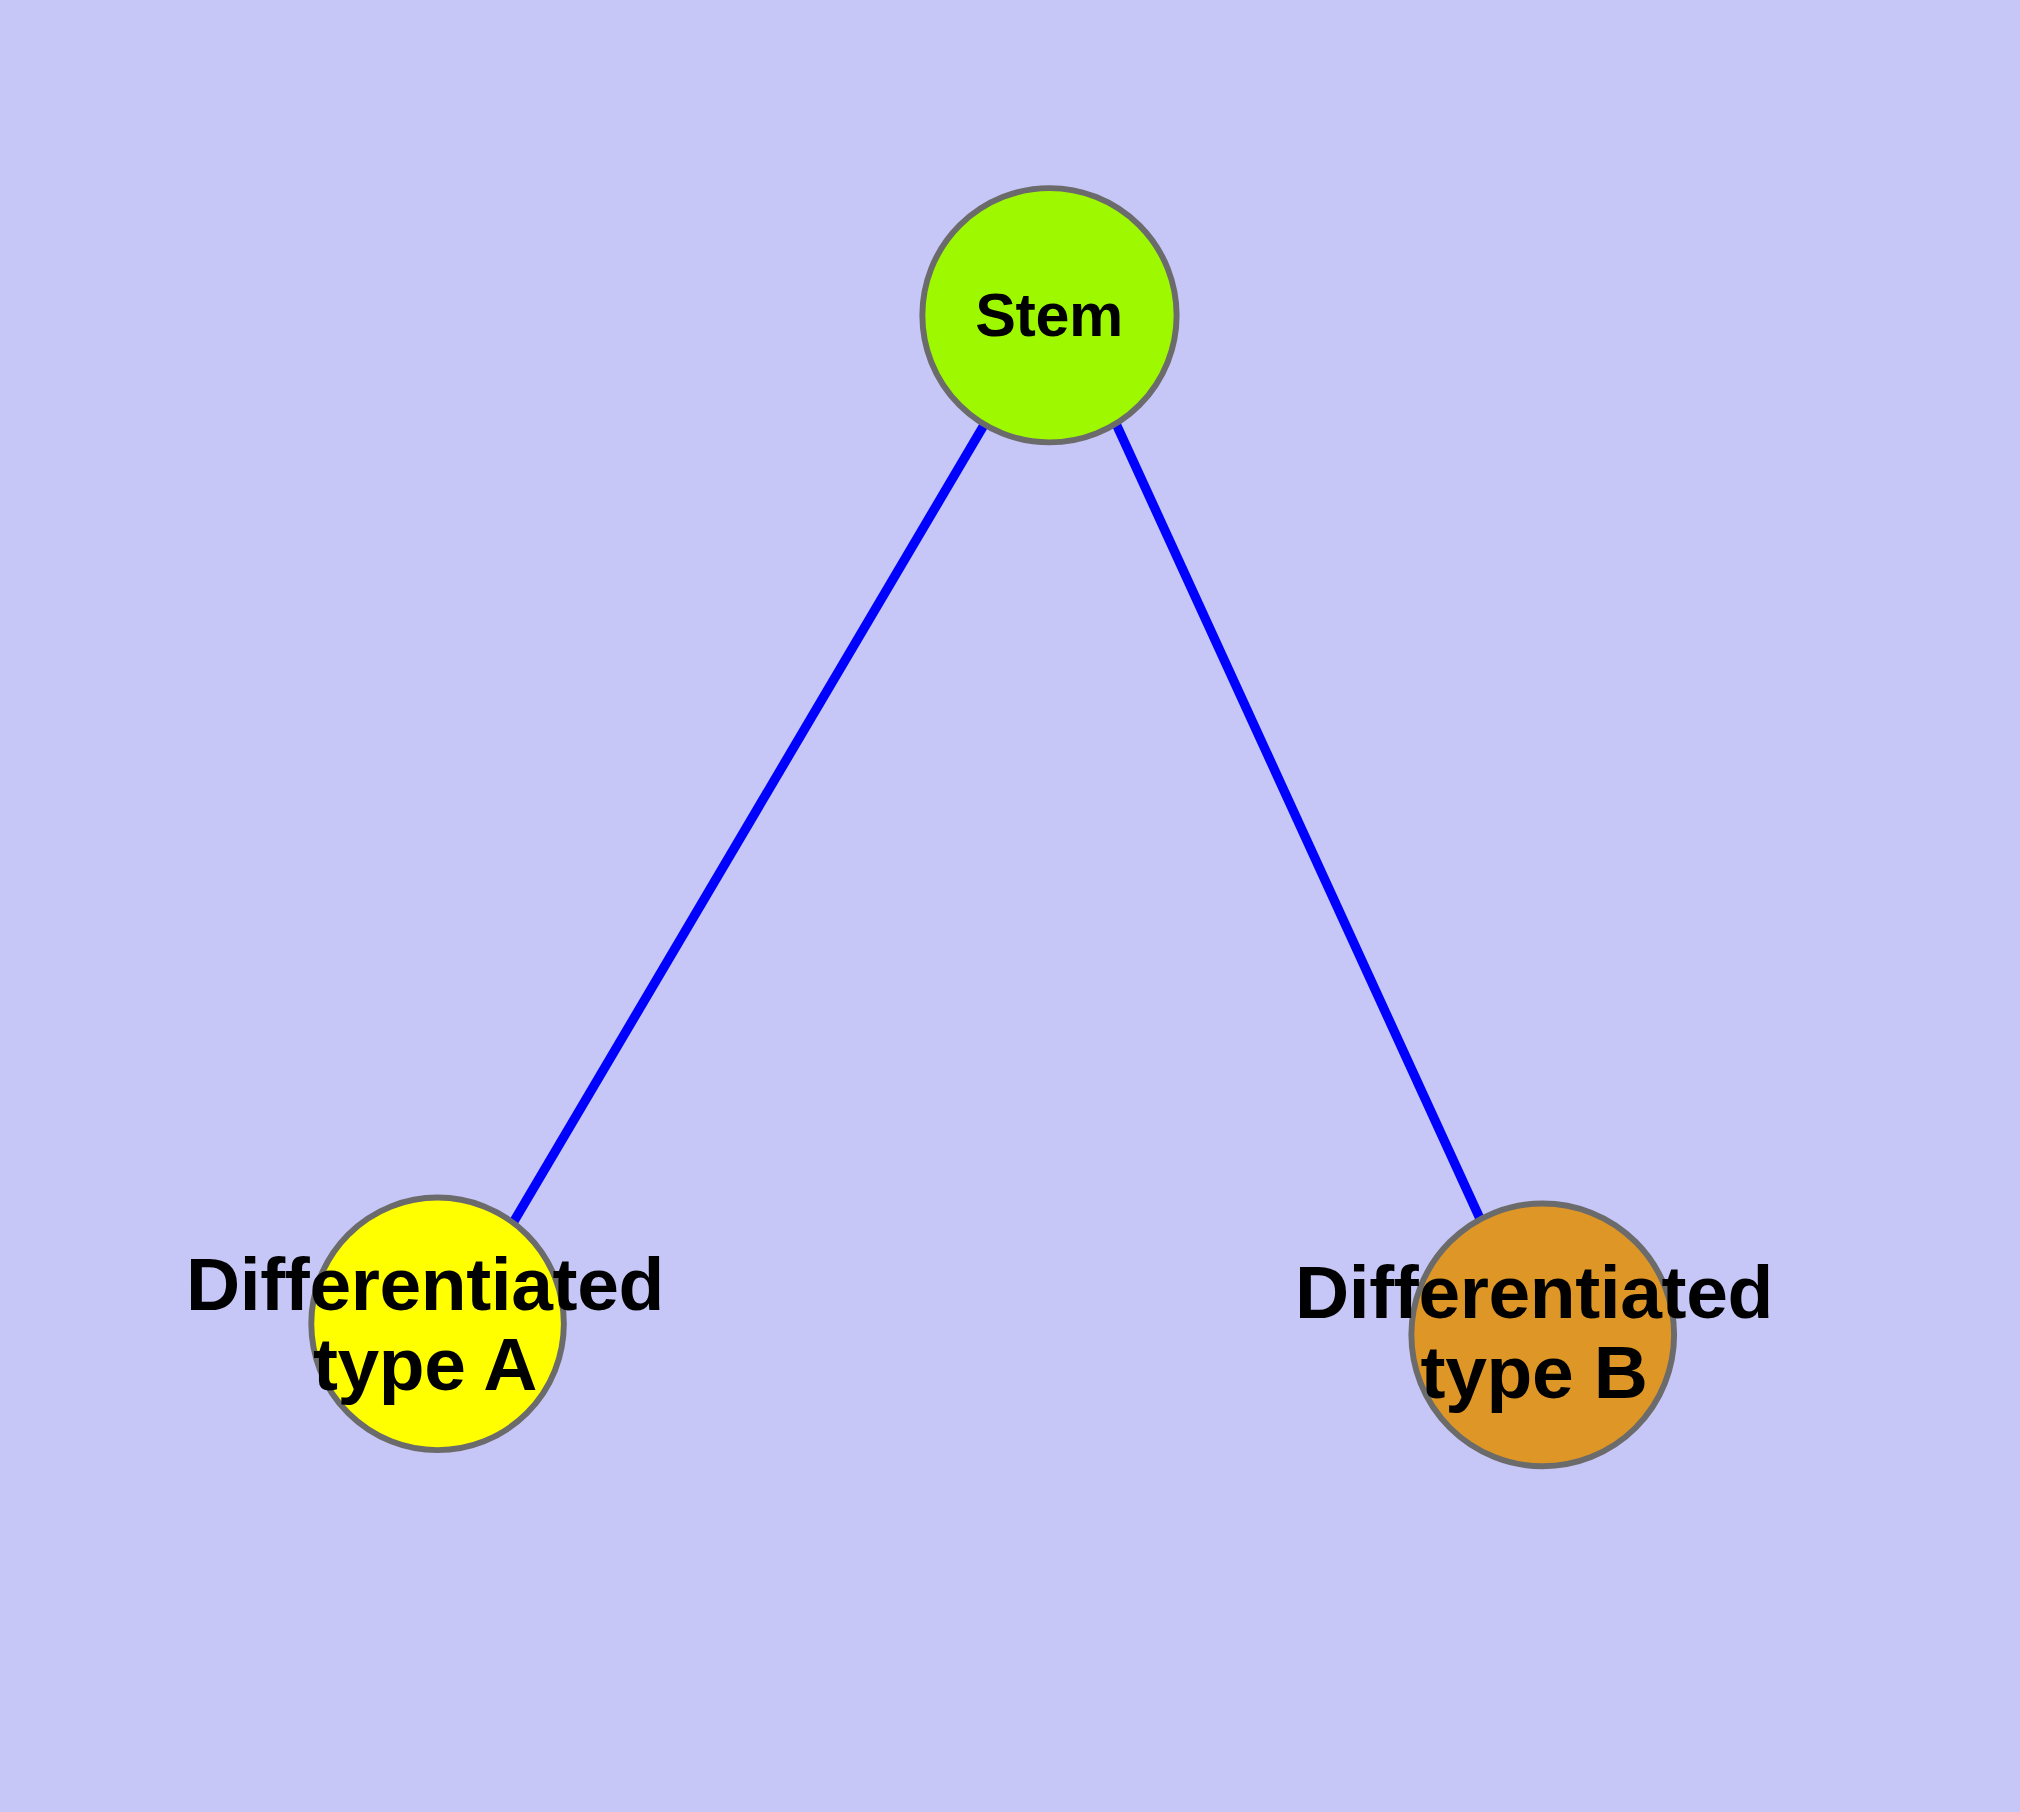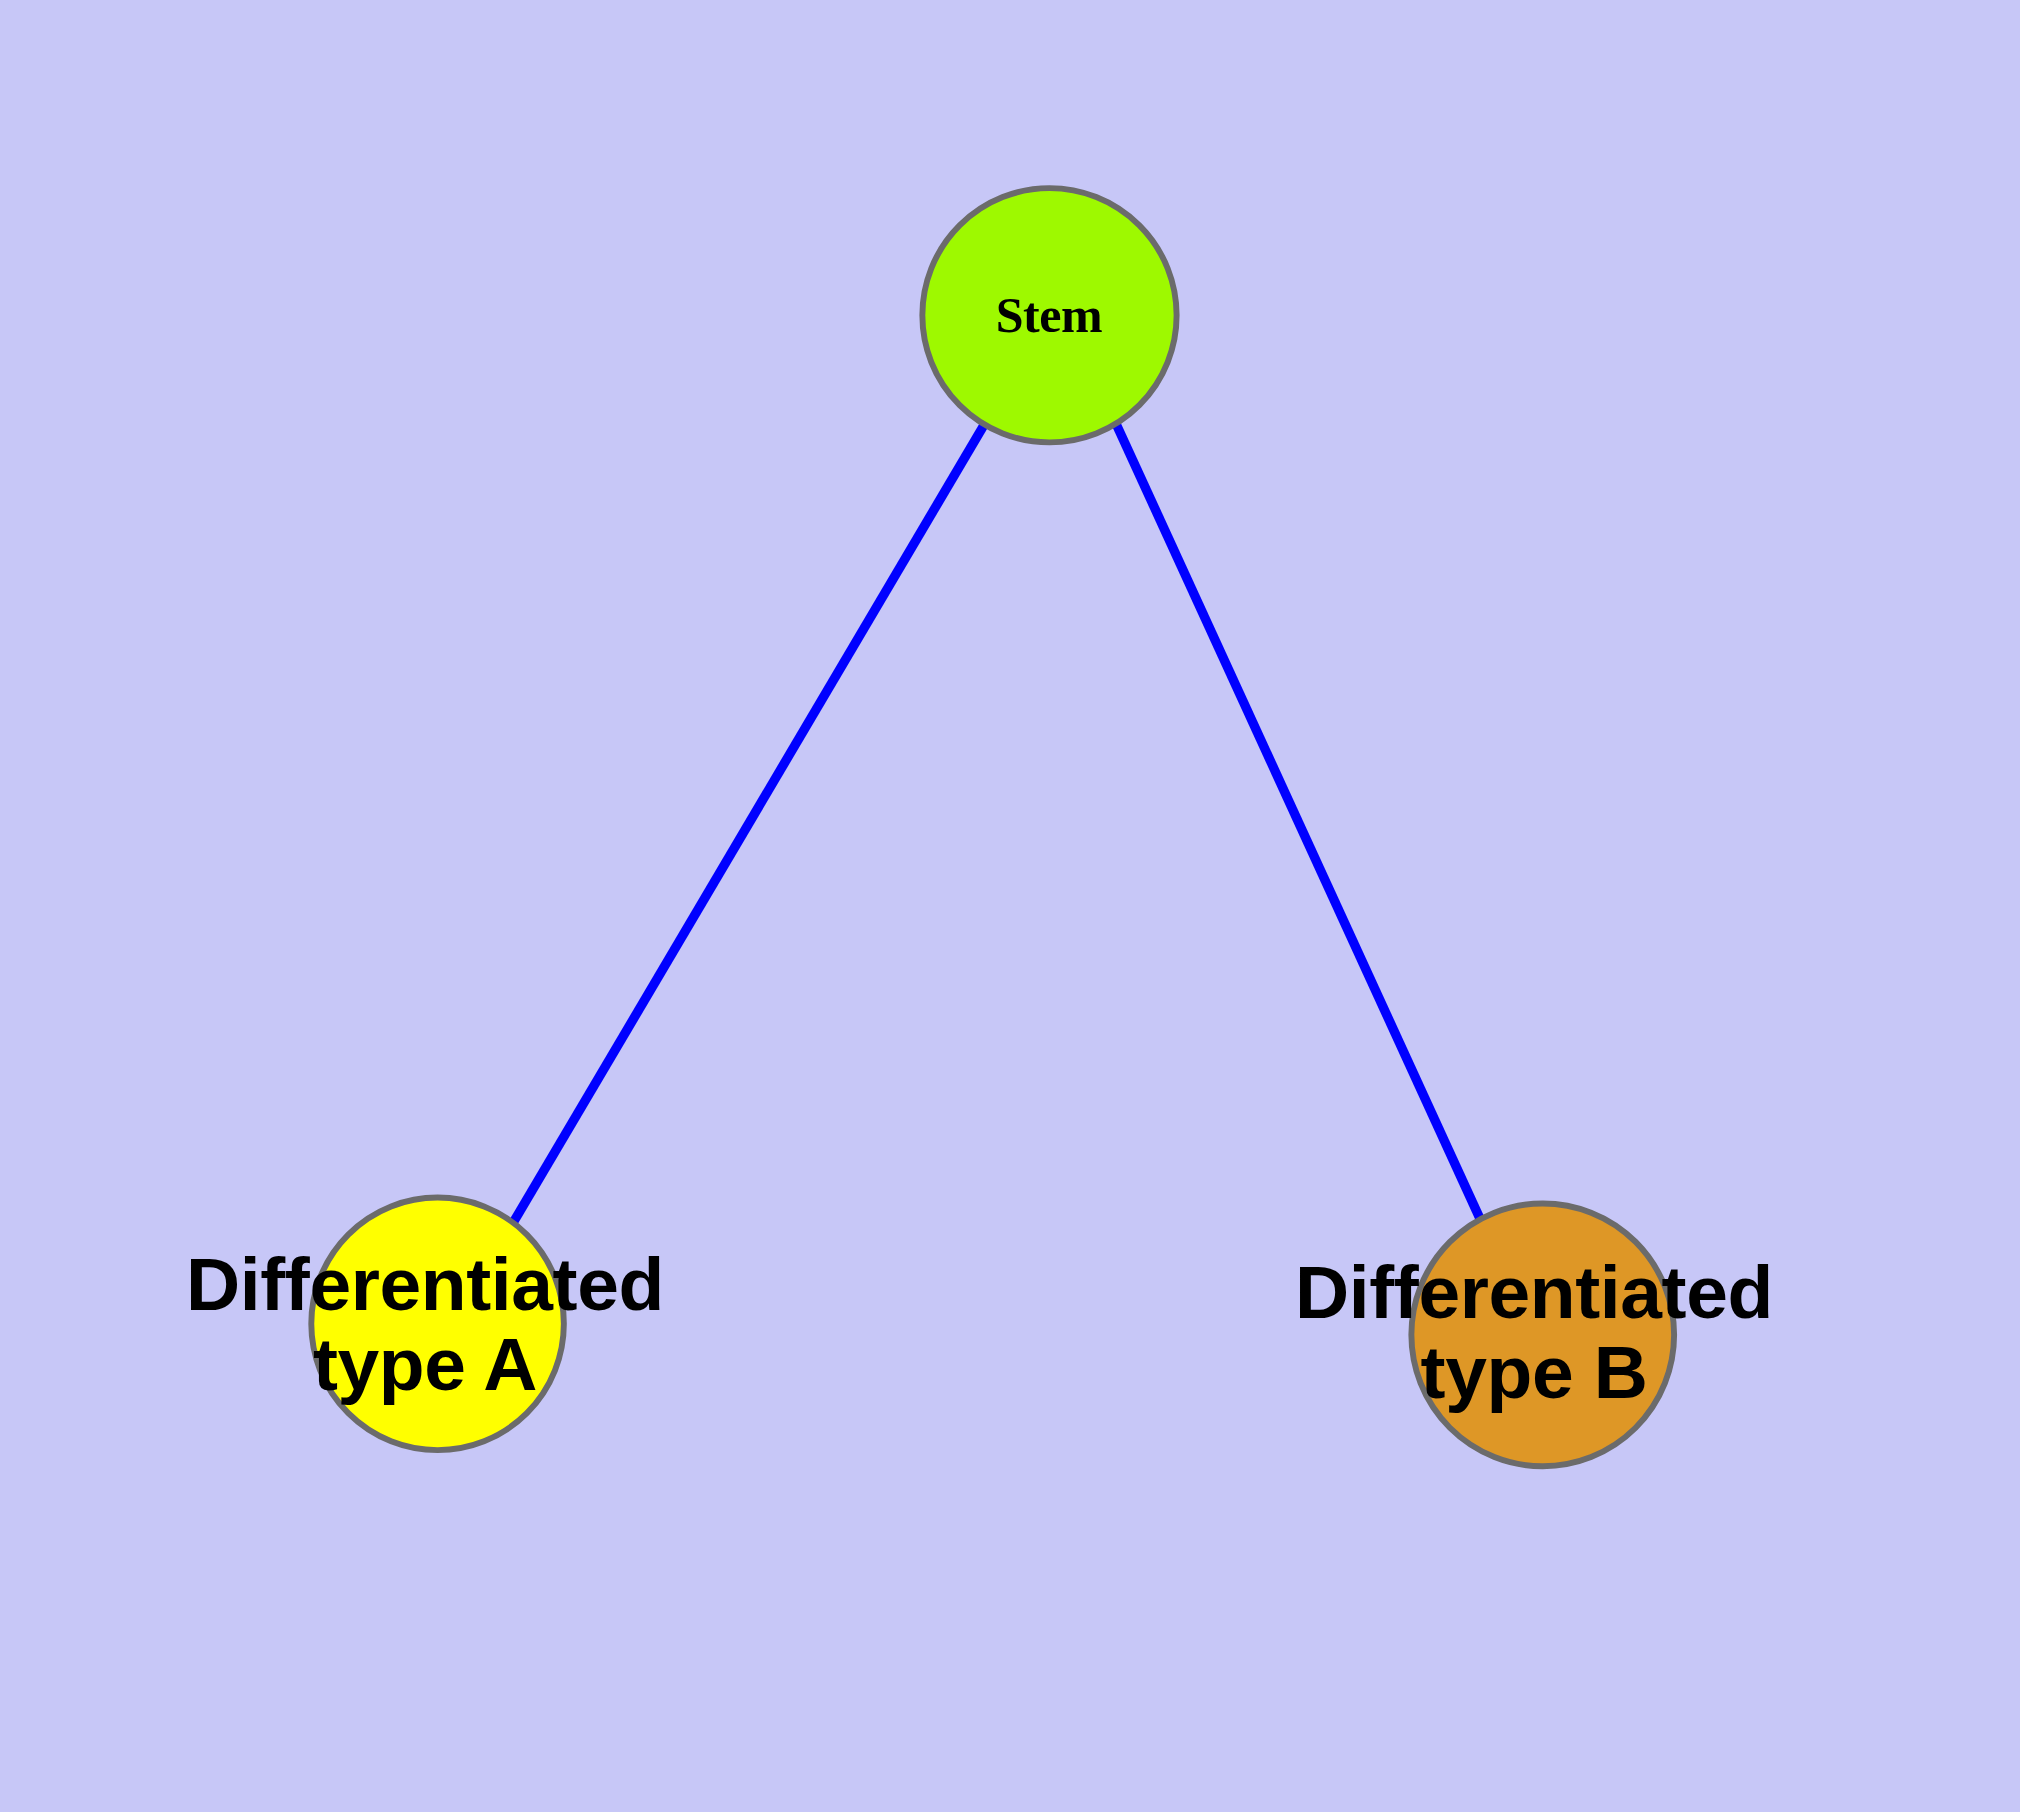--- a/index.html
+++ b/index.html
@@ -38,25 +38,24 @@
     color: #000000;
     font-family: "Liberation Sans", sans-serif;
     font-weight: bold;
     text-align: center;
     white-space: pre;
     line-height: 1.06;
     letter-spacing: -0.4px;
     pointer-events: none;
   }
   .label-stem {
-    font-size: 50px;
+    font-size: 61px;
     left: 1049px;
     top: 315px;
     transform: translate(-50%, -50%);
-    font-family: Liberation Serif, serif;
   }
   .label-type-a {
     font-size: 75px;
     left: 425px;
     top: 1324px;
     transform: translate(-50%, -50%);
   }
   .label-type-b {
     font-size: 75px;
     left: 1534px;

